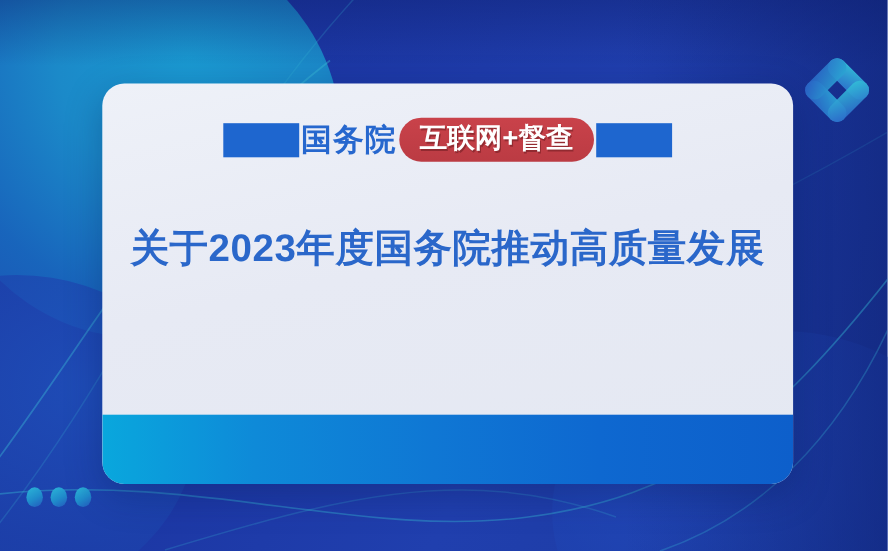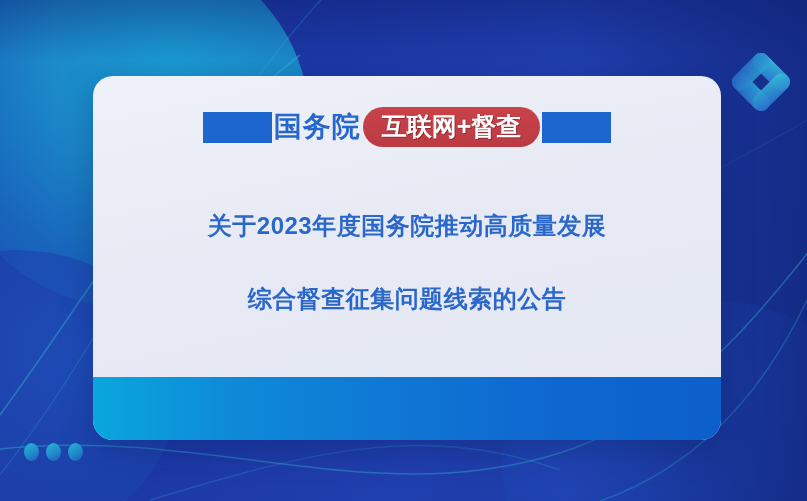--- a/index.html
+++ b/index.html
@@ -172,21 +172,21 @@
 
   
   #headline {
     position: absolute;
     left: 0;
     top: 113px;
     width: 100%;
     text-align: center;
   }
   .headline-line {
-    font-size: 24px;
+    font-size: 35px;
     font-weight: 700;
     color: #2a67ca;
     line-height: 73px;
     letter-spacing: 0.5px;
     white-space: nowrap;
   }
 
   
   #card-footer {
     flex: 0 0 auto;
@@ -250,21 +250,20 @@
         <span class="blue-bar"></span>
         <span class="header-word">国务院</span>
         <span id="red-pill">
           <span id="red-pill-text">互联网+督查</span>
         </span>
         <span class="blue-bar"></span>
       </div>
 
       <div id="headline">
         <div class="headline-line">关于2023年度国务院推动高质量发展</div>
-        <div class="headline-line">综合督查征集问题线索的公告</div>
       </div>
 
     </div>
 
     <div id="card-footer"></div>
   </div>
 
 </div>
 
 </body></html>

